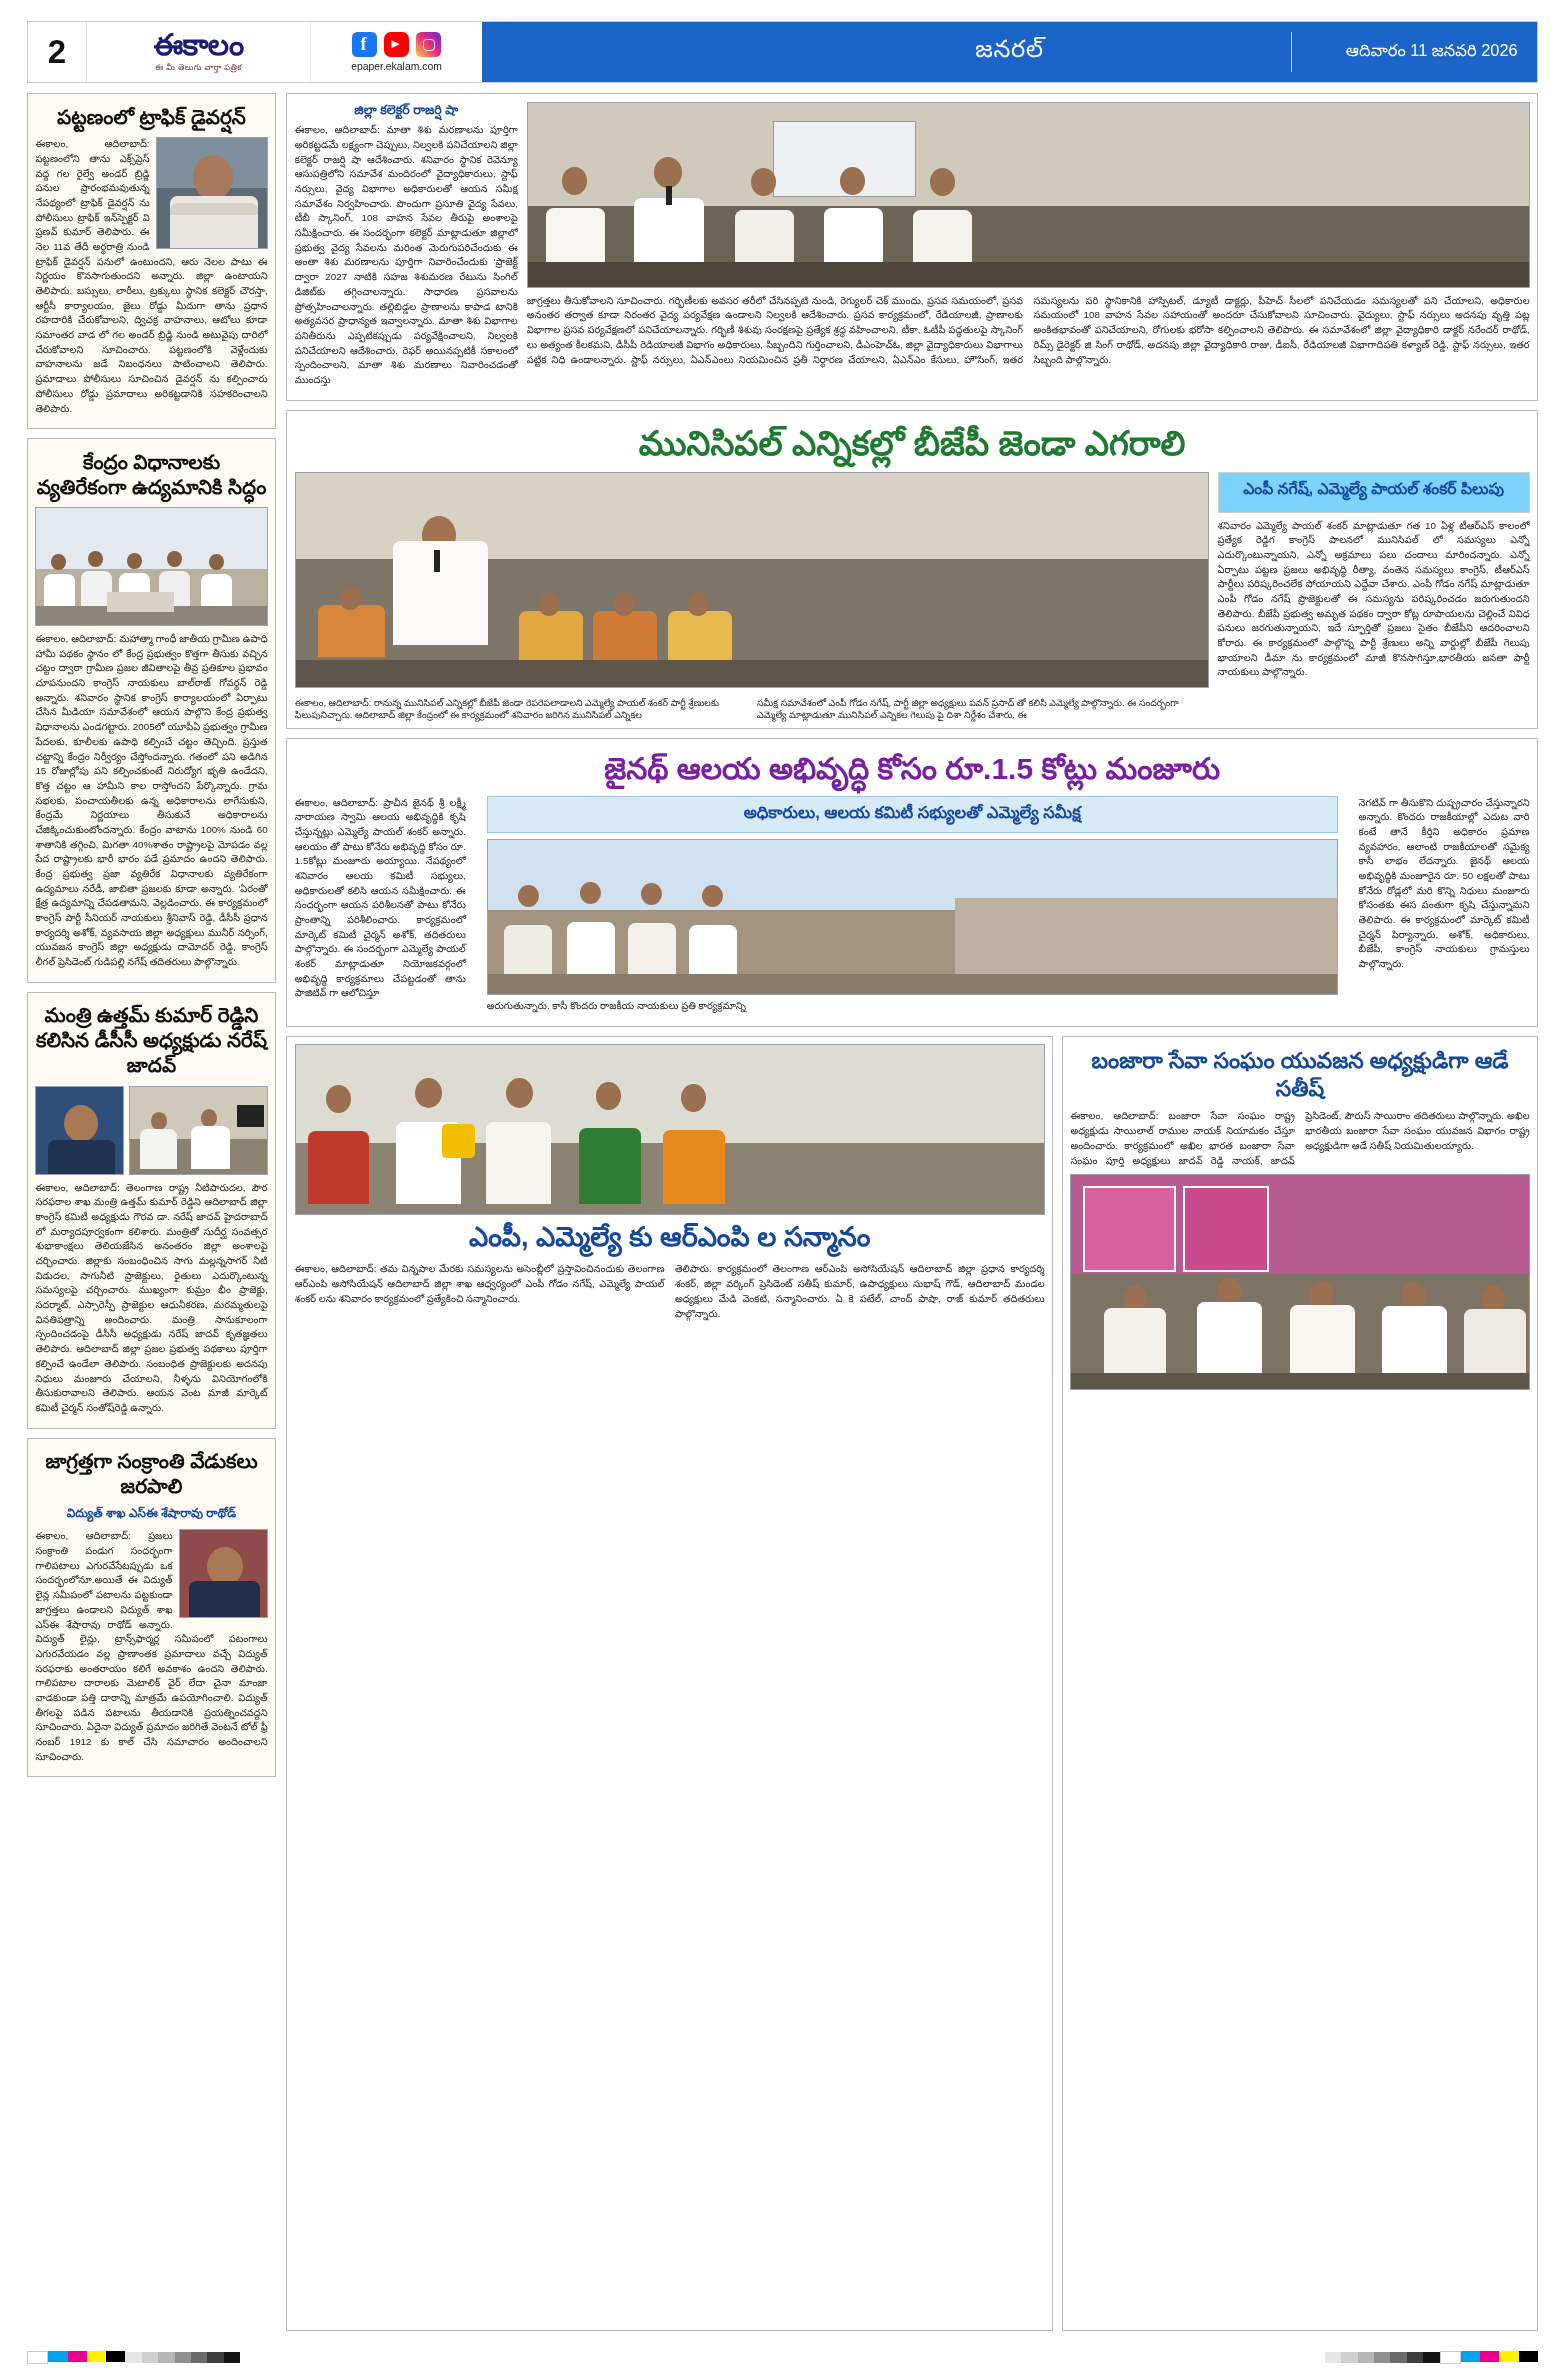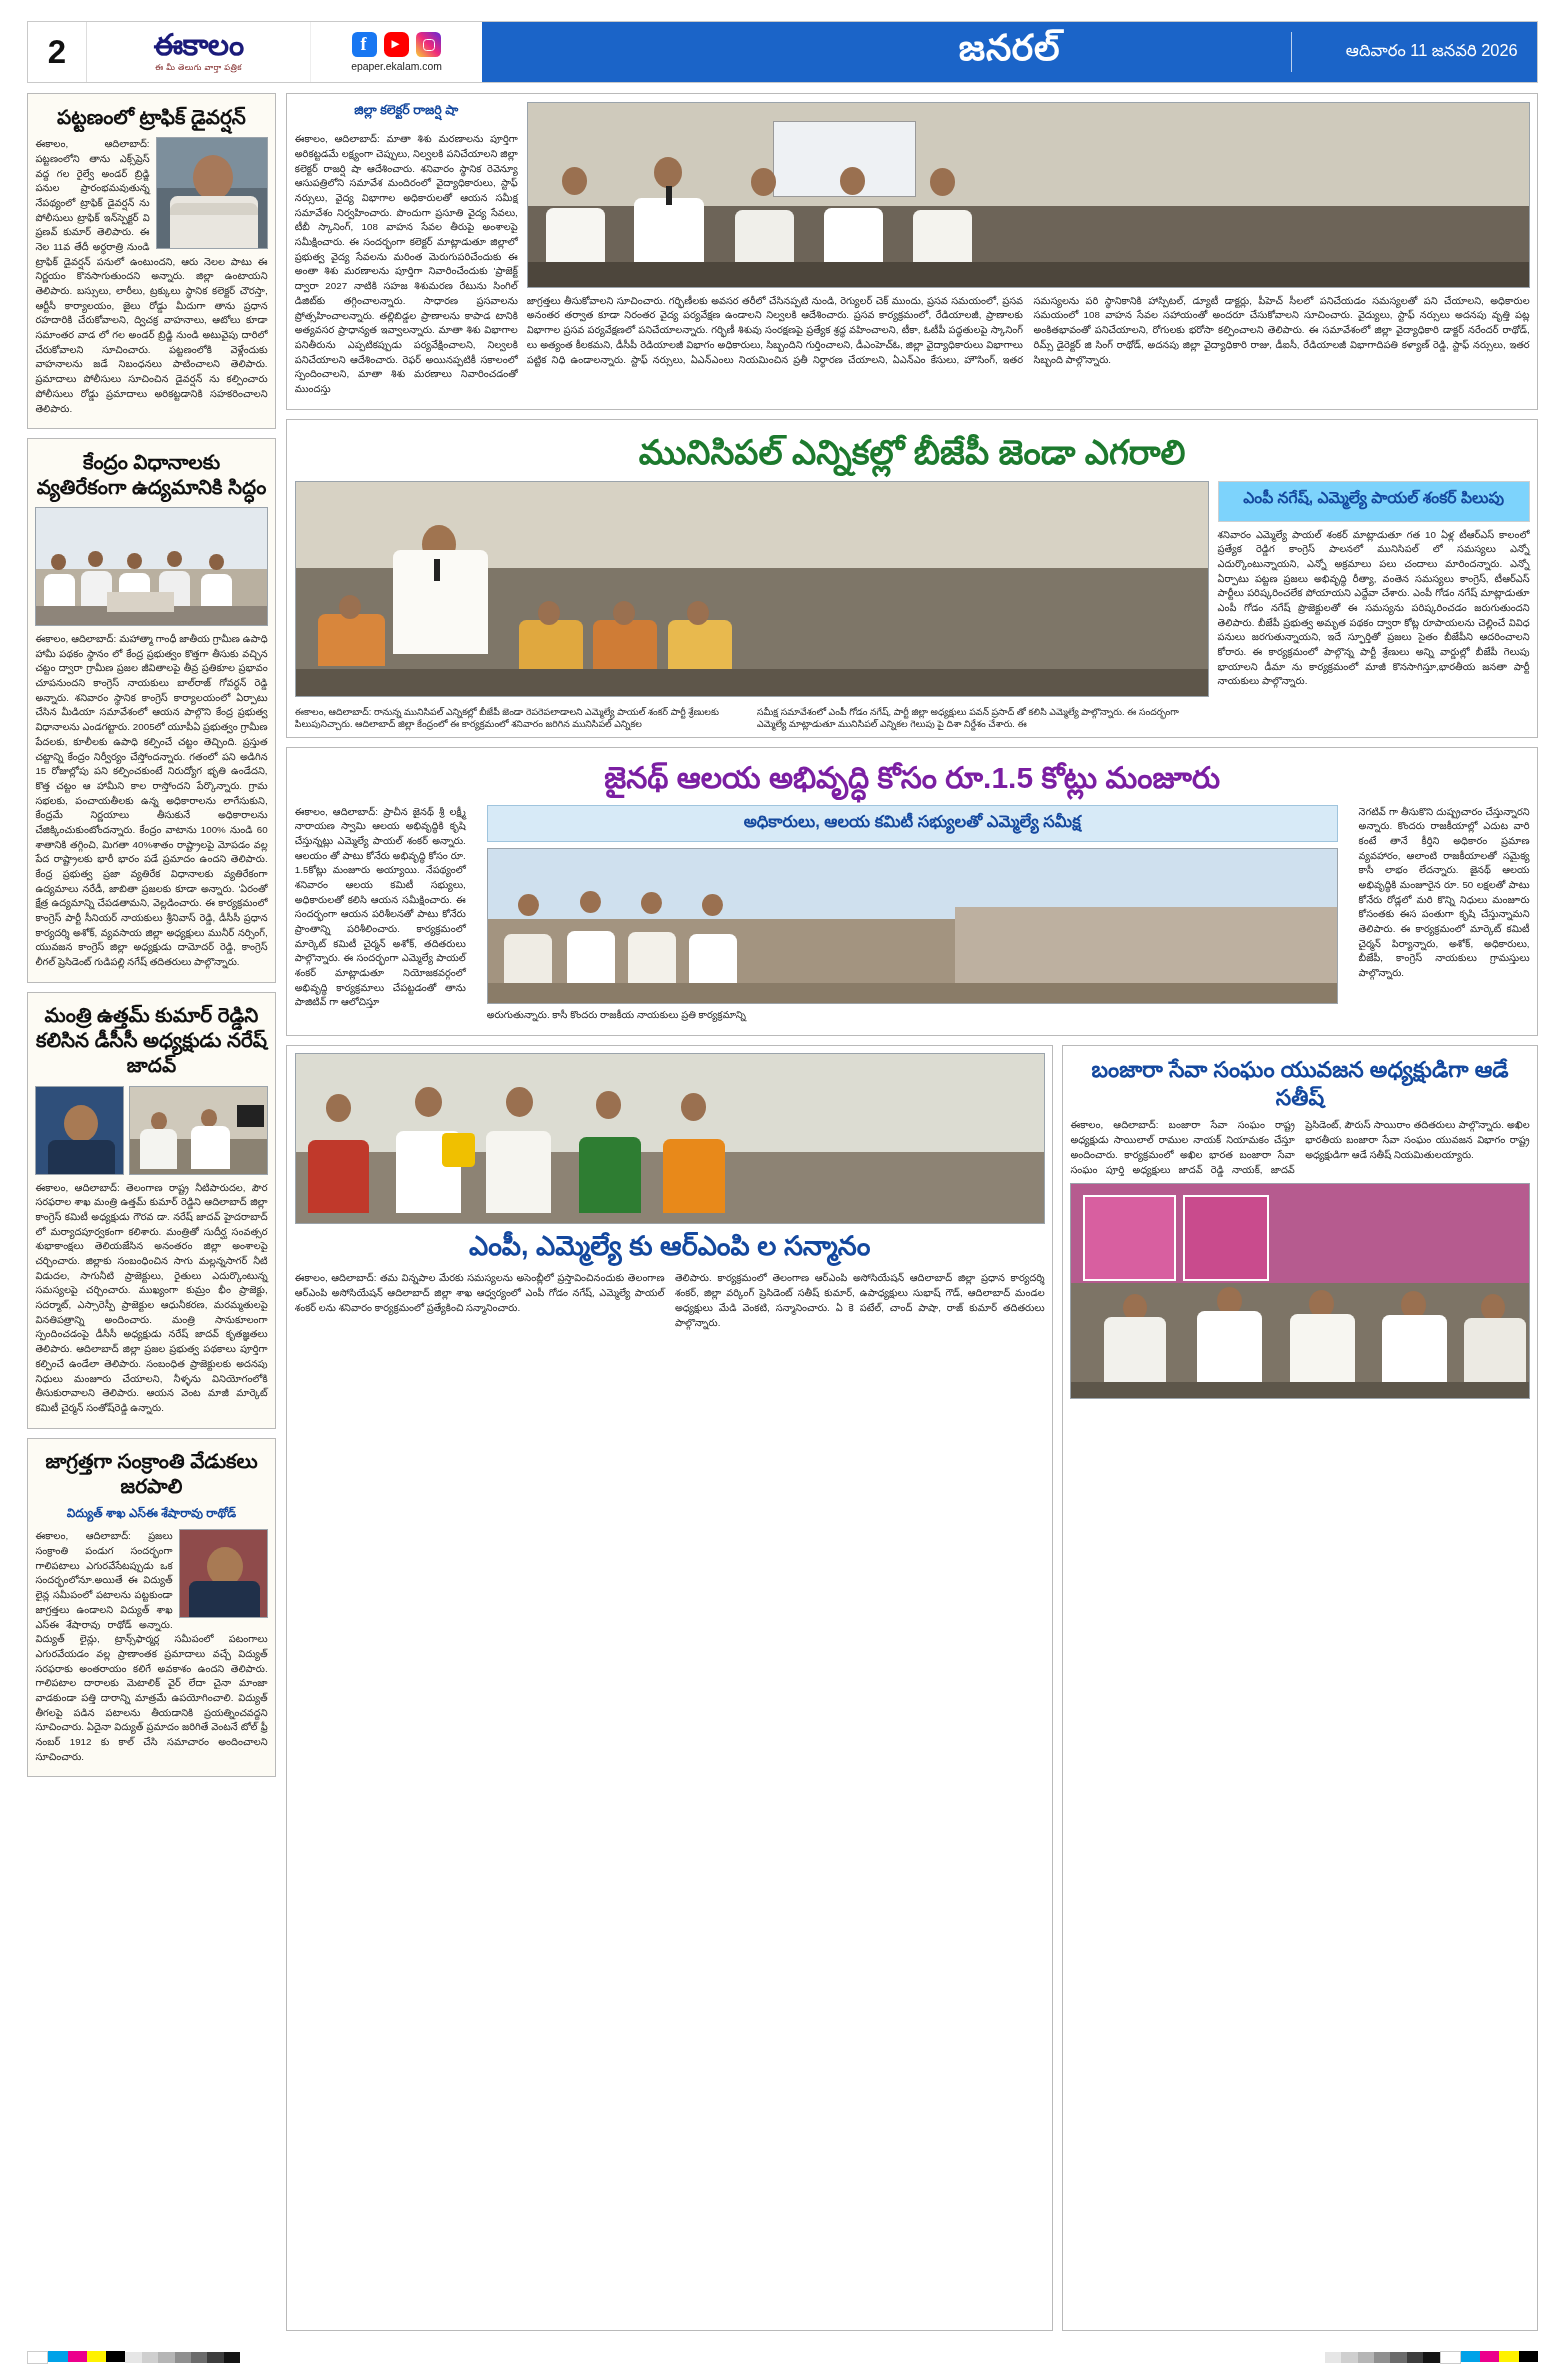--- a/index.html
+++ b/index.html
@@ -64,21 +64,21 @@
   .ic-ig { background: linear-gradient(45deg,#f9ce34,#ee2a7b,#6228d7); }
   .ic-ig::after { content: ""; position: absolute; left: 6.7px; top: 6.7px; width: 10.4px; height: 10.4px; border: 1.5px solid #fff; border-radius: 3.7px; }
   .mh-url { font-size: 10.4px; color: #222; margin-top: 3.7px; }
   .mh-section {
     flex: 1;
     background: #1b64c8;
     color: #ffffff;
     display: flex; align-items: center; justify-content: center;
     position: relative;
   }
-  .mh-section .sect-title { font-size: 36px; font-weight: bold; letter-spacing: 0.7px; }
+  .mh-section .sect-title { font-size: 24px; font-weight: normal; letter-spacing: 0.7px; }
   .mh-section .divider {
     position: absolute; right: 245px; top: 10.4px; bottom: 10.4px; width: 1.5px; background: rgba(255,255,255,0.7);
   }
   .mh-date {
     position: absolute; right: 19.3px; top: 50%; transform: translateY(-50%);
     font-size: 16.4px; color: #ffffff;
   }
 
   
   .content {
@@ -279,21 +279,21 @@
         <p class="body">ఈకాలం, ఆదిలాబాద్: ప్రజలు సంక్రాంతి పండుగ సందర్భంగా గాలిపటాలు ఎగురవేసేటప్పుడు ఒక సందర్భంలోనూ.అయితే ఈ విద్యుత్ లైన్ల సమీపంలో పటాలను పట్టకుండా జాగ్రత్తలు ఉండాలని విద్యుత్ శాఖ ఎస్ఈ శేషారావు రాథోడ్ అన్నారు. విద్యుత్ లైన్లు, ట్రాన్స్‌ఫార్మర్ల సమీపంలో పటంగాలు ఎగురవేయడం వల్ల ప్రాణాంతక ప్రమాదాలు వచ్చే విద్యుత్ సరఫరాకు అంతరాయం కలిగే అవకాశం ఉందని తెలిపారు. గాలిపటాల దారాలకు మెటాలిక్ వైర్ లేదా చైనా మాంజా వాడకుండా పత్తి దారాన్ని మాత్రమే ఉపయోగించాలి. విద్యుత్ తీగలపై పడిన పటాలను తీయడానికి ప్రయత్నించవద్దని సూచించారు. ఏదైనా విద్యుత్ ప్రమాదం జరిగితే వెంటనే టోల్ ఫ్రీ నంబర్ 1912 కు కాల్ చేసి సమాచారం అందించాలని సూచించారు.</p>
       </div>
 
     </div>
 
     <div class="col-right">
 
       <div class="box">
         <div style="display:flex; gap:9px;">
           <div style="width:223px;">
-            <div class="byline" style="font-size:12.6px; margin-bottom:12px;">జిల్లా కలెక్టర్ రాజర్షి షా</div>
+            <div class="byline" style="font-size:12.6px; margin-bottom:3px;">జిల్లా కలెక్టర్ రాజర్షి షా</div>
             <p class="body">ఈకాలం, ఆదిలాబాద్: మాతా శిశు మరణాలను పూర్తిగా అరికట్టడమే లక్ష్యంగా చెప్పులు, నిల్వలకి పనిచేయాలని జిల్లా కలెక్టర్ రాజర్షి షా ఆదేశించారు. శనివారం స్థానిక రెవెన్యూ ఆసుపత్రిలోని సమావేశ మందిరంలో వైద్యాధికారులు, స్టాఫ్ నర్సులు, వైద్య విభాగాల అధికారులతో ఆయన సమీక్ష సమావేశం నిర్వహించారు. పొందుగా ప్రసూతి వైద్య సేవలు, టీబీ స్కానింగ్, 108 వాహన సేవల తీరుపై అంశాలపై సమీక్షించారు. ఈ సందర్భంగా కలెక్టర్ మాట్లాడుతూ జిల్లాలో ప్రభుత్వ వైద్య సేవలను మరింత మెరుగుపరిచేందుకు ఈ అంతా శిశు మరణాలను పూర్తిగా నివారించేందుకు 'ప్రాజెక్ట్ ద్వారా 2027 నాటికి సహజ శిశుమరణ రేటును సింగిల్ డిజిట్‌కు తగ్గించాలన్నారు. సాధారణ ప్రసవాలను ప్రోత్సహించాలన్నారు. తల్లిబిడ్డల ప్రాణాలను కాపాడ టానికి అత్యవసర ప్రాధాన్యత ఇవ్వాలన్నారు. మాతా శిశు విభాగాల పనితీరును ఎప్పటికప్పుడు పర్యవేక్షించాలని, నిల్వలకి పనిచేయాలని ఆదేశించారు. రెఫర్ అయినప్పటికీ సకాలంలో స్పందించాలని, మాతా శిశు మరణాలు నివారించడంతో ముందస్తు</p>
           </div>
           <div style="flex:1;">
             <div class="photo indoor" style="height:186px; margin-bottom:6px;">
               <div style="position:absolute; left:0; right:0; top:0; height:56%; background:#cfcabc;"></div>
               <div style="position:absolute; left:0; right:0; bottom:0; height:44%; background:#6d6458;"></div>
               <div style="position:absolute; left:245px; top:18px; width:141px; height:74px; background:#eef1f4; border:1.5px solid #999;"></div>
               <div class="p-head" style="left:34px; top:64px; width:25px; height:28px; background:#9a7050;"></div>
               <div class="p-body" style="left:18px; bottom:15px; width:59px; height:64px; background:#f7f6f2;"></div>
               <div class="p-head" style="left:126px; top:54px; width:28px; height:31px; background:#9a7050;"></div>

